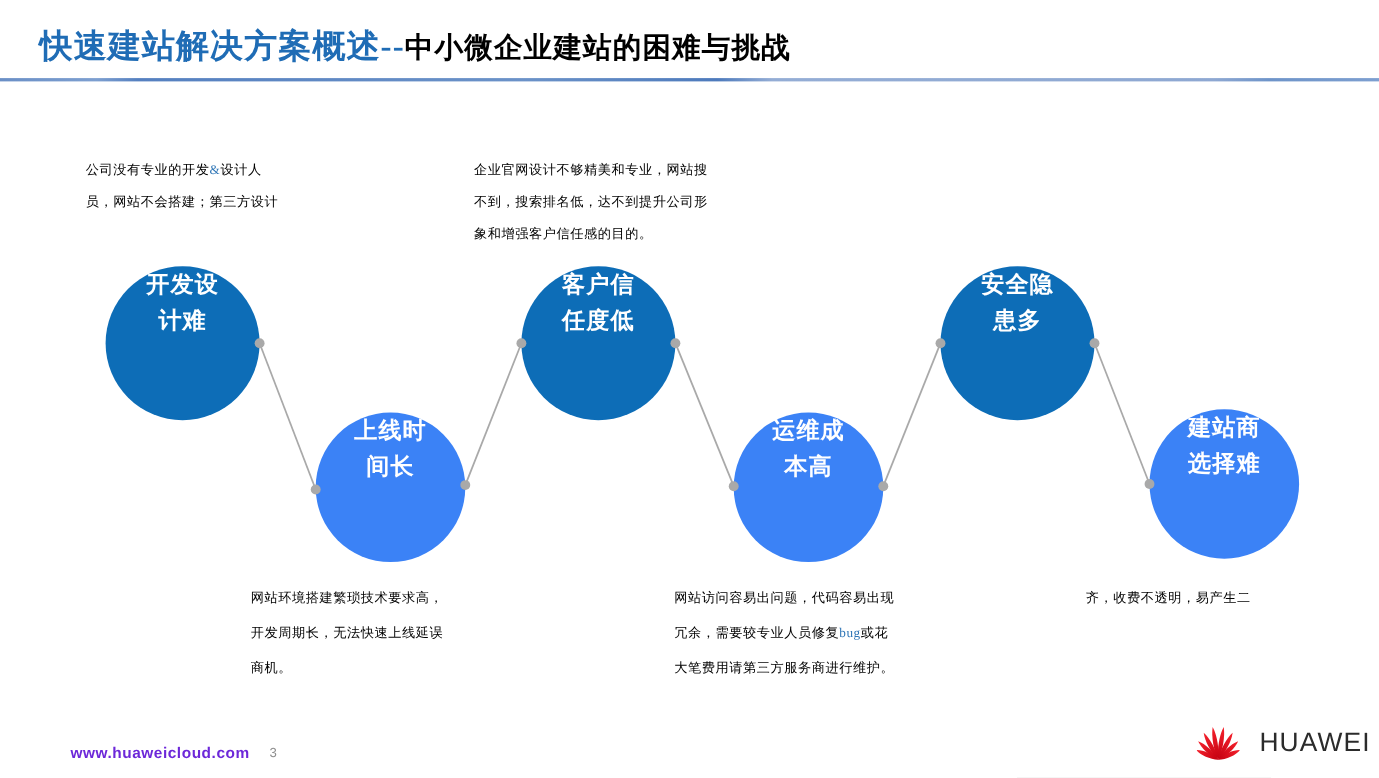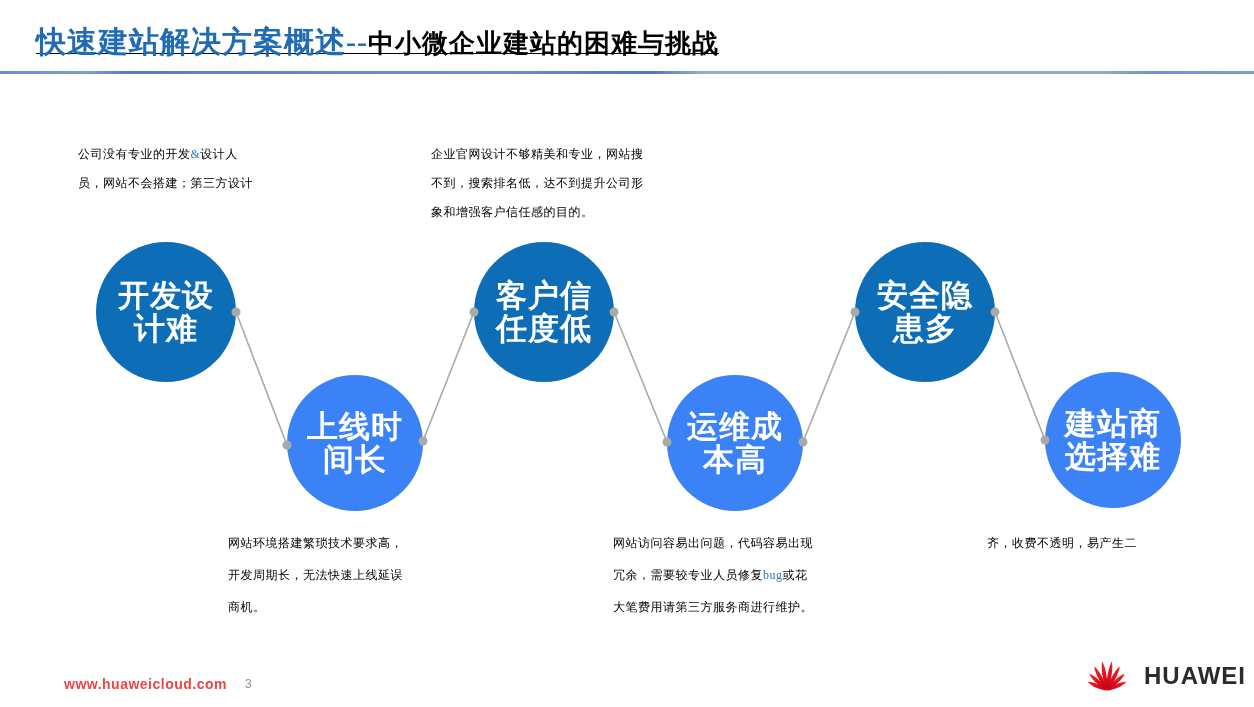--- a/index.html
+++ b/index.html
@@ -8,21 +8,20 @@
     width:1254px;height:707px;
     background:#ffffff;
     overflow:hidden;
     font-family:"Liberation Serif", serif;
   }
   
   .title{
     position:absolute;left:36px;top:22px;
     white-space:nowrap;
     font-weight:bold;
-    text-decoration:underline;
   }
   .title .blue{
     font-size:30px;color:#1f6cb5;letter-spacing:1px;
   }
   .title .black{
     font-size:26px;color:#000000;letter-spacing:1px;
   }
   .title-rule{
     position:absolute;left:0;top:71px;width:1254px;height:3px;
     background:linear-gradient(90deg,#6a8fc6 0%,#7d9fd0 7%,#5580c0 10%,#6b92c8 38%,#4d7abc 52%,#94add5 56%,#8ea8d2 88%,#6e94c9 92%,#7d9fd0 100%);
@@ -39,52 +38,52 @@
   .hl{color:#2e75b6;}
   #note-t1{left:78px;top:140px;}
   #note-t2{left:431px;top:140px;}
   #note-t3{left:807px;top:140px;}
   #note-b1{left:228px;top:527px;}
   #note-b2{left:613px;top:527px;}
   #note-b3{left:987px;top:527px;}
   
   .circle{
     position:absolute;border-radius:50%;
-    display:flex;align-items:center;justify-content:center;text-align:center;
-    color:#ffffff;font-weight:bold;font-size:31px;line-height:33px;
+    display:flex;justify-content:center;text-align:center;
+    color:#ffffff;font-weight:bold;font-size:21px;line-height:33px;
     letter-spacing:1px;
     font-family:"Liberation Serif", serif;
   }
   .circle.dark{background:#0d6db7;}
   .circle.light{background:#3b82f6;}
   #circle-1{left:96px; top:242px;width:140px;height:140px;}
   #circle-2{left:287px;top:375px;width:136px;height:136px;}
   #circle-3{left:474px;top:242px;width:140px;height:140px;}
   #circle-4{left:667px;top:375px;width:136px;height:136px;}
   #circle-5{left:855px;top:242px;width:140px;height:140px;}
   #circle-6{left:1045px;top:372px;width:136px;height:136px;}
   .connectors{position:absolute;left:0;top:0;pointer-events:none;}
   
   .footer-url{
     position:absolute;left:64px;top:676px;
     font-family:"Liberation Sans", sans-serif;
-    font-size:14px;font-weight:bold;color:#ef4444;letter-spacing:0.5px;
+    font-size:14px;font-weight:bold;color:#6d28d9;letter-spacing:0.5px;
   }
   .page-number{
     position:absolute;left:245px;top:677px;
     font-family:"Liberation Sans", sans-serif;
     font-size:12px;color:#8f8f8f;
   }
   .huawei-logo{
     position:absolute;left:1088px;top:648px;width:158px;height:55px;
     display:flex;align-items:center;
   }
   .huawei-logo .wordmark{
     font-family:"Liberation Sans", sans-serif;
-    font-size:24px;font-weight:bold;color:#2b2b2b;letter-spacing:1px;
+    font-size:24px;font-weight:normal;color:#2b2b2b;letter-spacing:1px;
     margin-left:18px;
   }
 </style>
 </head>
 <body>
 
 <div class="slide">
 
   <div class="title">
     <span class="blue">快速建站解决方案概述--</span><span class="black">中小微企业建站的困难与挑战</span>

